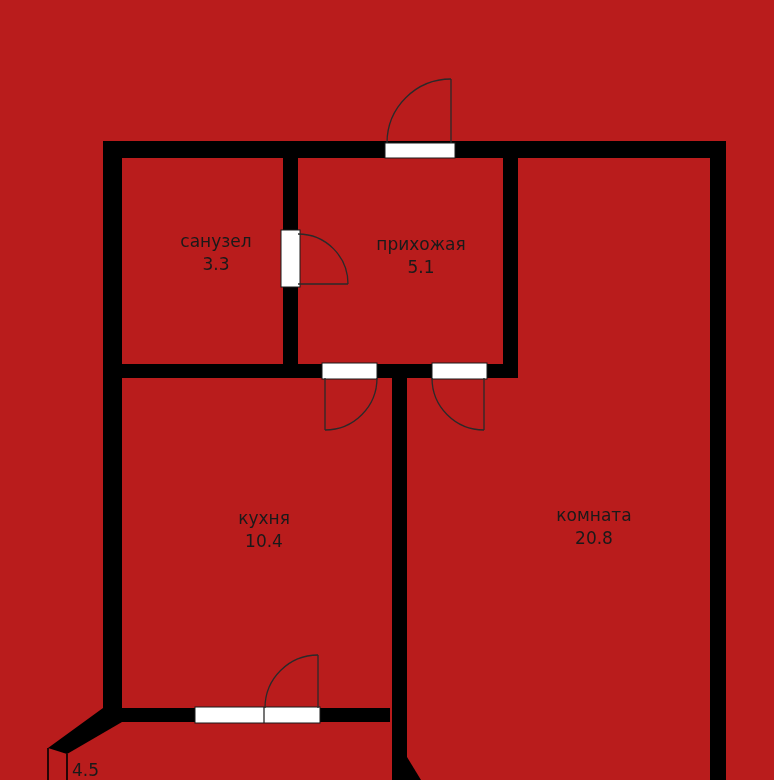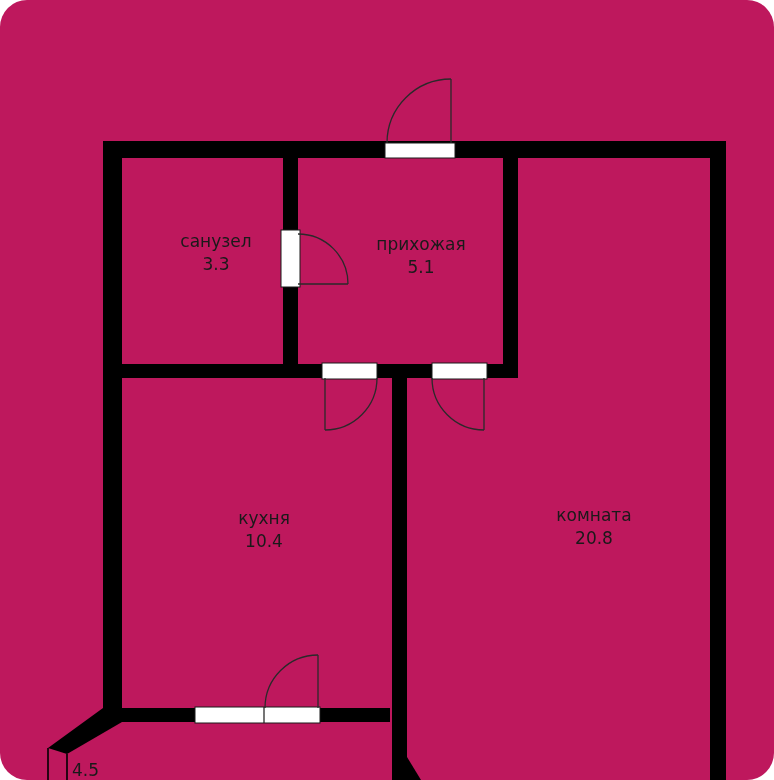--- a/index.html
+++ b/index.html
@@ -4,24 +4,23 @@
 <style>
   html, body {
     margin: 0;
     padding: 0;
     background: #ffffff;
   }
   .canvas {
     position: relative;
     width: 774px;
     height: 780px;
-    background: #be185d;
+    background: #b91c1c;
     overflow: hidden;
     font-family: "DejaVu Sans", sans-serif;
-    border-radius: 27px;
   }
   svg text {
     font-family: "DejaVu Sans", sans-serif;
     font-size: 17px;
   }
 </style>
 </head>
 <body>
 
 <div class="canvas">

